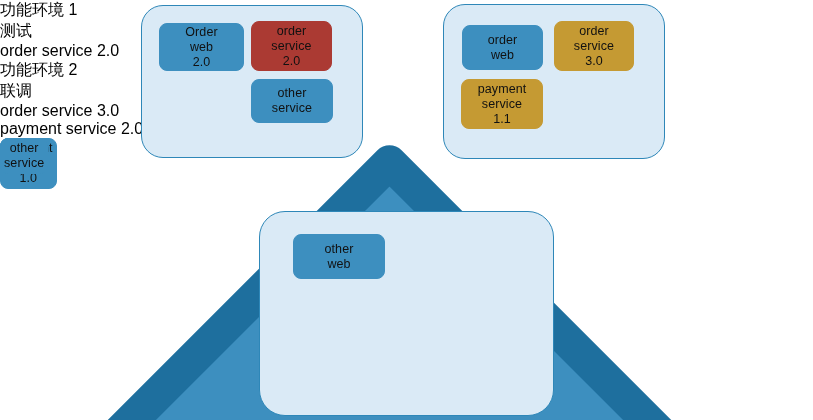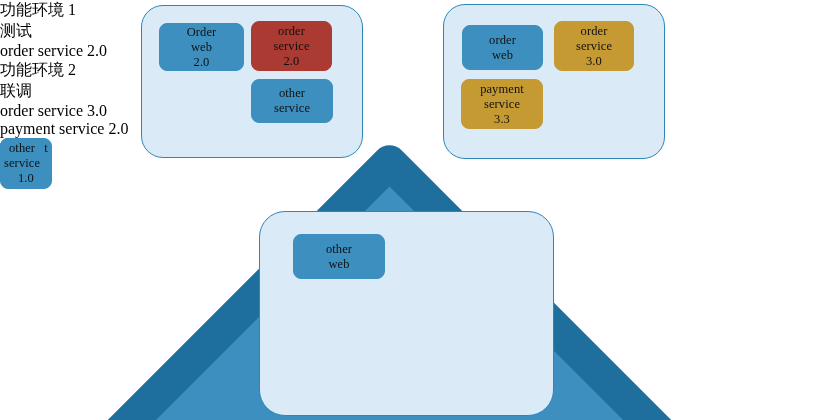--- a/index.html
+++ b/index.html
@@ -6,21 +6,21 @@
     margin: 0;
     padding: 0;
     background: #ffffff;
   }
   #canvas {
     position: relative;
     width: 779px;
     height: 420px;
     background: #ffffff;
     overflow: hidden;
-    font-family: Liberation Serif, serif;
+    font-family: Liberation Sans, sans-serif;
   }
 
   
   .env-box {
     position: absolute;
     background: #daeaf6;
     border: 1.6px solid #2e87b8;
     border-radius: 22px;
     box-sizing: border-box;
   }
@@ -145,21 +145,21 @@
 
   
   <div class="env-box" id="env2"></div>
   <div class="svc blue" id="e2_orderweb">order
 web</div>
   <div class="svc gold" id="e2_ordersvc">order
 service
 3.0</div>
   <div class="svc gold" id="e2_paysvc">payment
 service
-3.3</div>
+1.1</div>
 
   
   <div class="env-box" id="envc"></div>
   <div class="svc blue" id="ec_otherweb">other
 web</div>
   <div class="svc blue" id="ec_othersvc1">other
 service</div>
   <div class="svc blue" id="ec_paysvc">payment
 service
 1.0</div>

